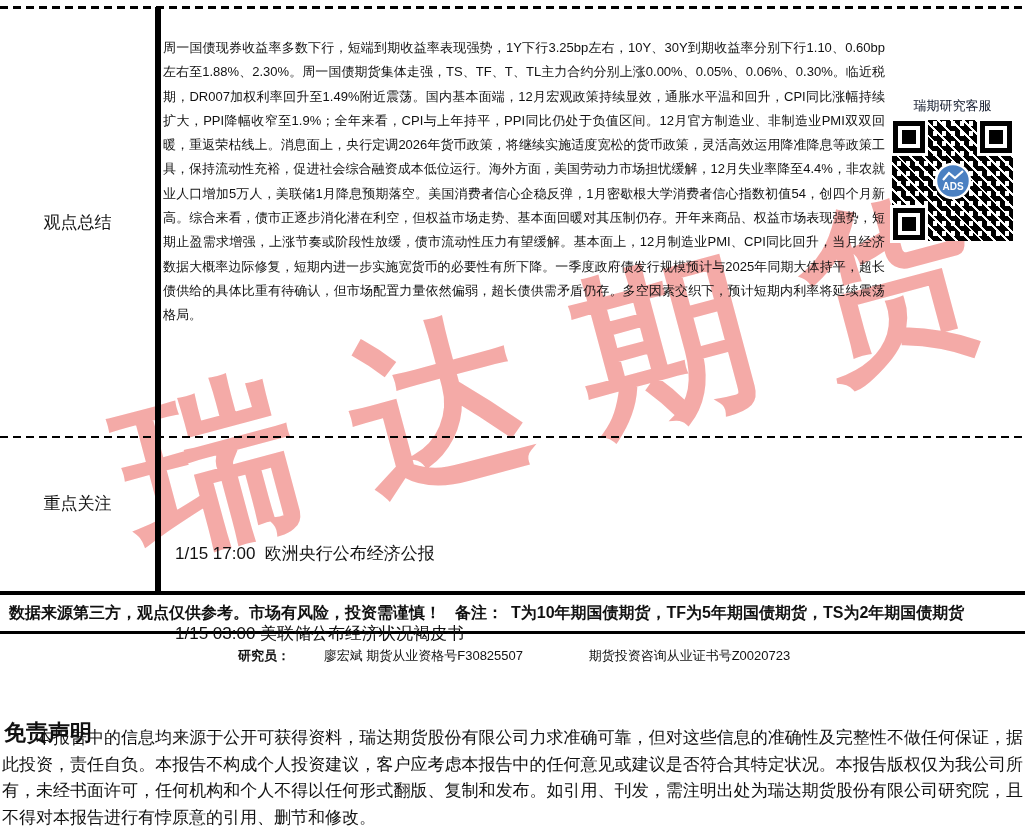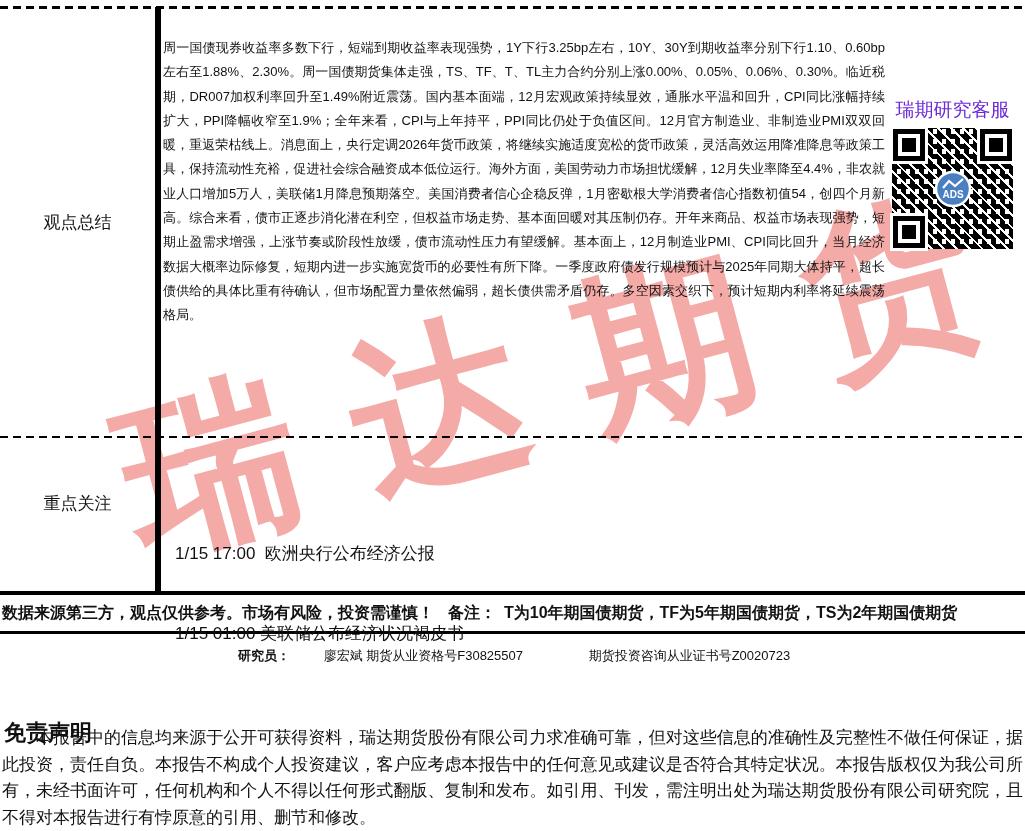--- a/index.html
+++ b/index.html
@@ -24,35 +24,35 @@
   .cell-label{position:absolute;left:0;width:155px;text-align:center;font-size:17px;z-index:1;}
   #summary-label{top:211px;}
   #focus-label{top:492px;}
   #summary-text{position:absolute;left:163px;top:36px;width:722px;font-size:13px;
     line-height:24.3px;text-align:justify;z-index:1;}
   #focus-list{position:absolute;left:163px;top:488px;font-size:17px;line-height:26.5px;
     white-space:pre-wrap;z-index:1;margin-left:12px;}
 
   
   #qr-block{position:absolute;left:889px;top:97px;width:127px;z-index:2;text-align:center;}
-  #qr-caption{font-size:19px;color:#6d28d9;margin-bottom:5px;}
+  #qr-caption{font-size:13px;color:#0f172a;margin-bottom:5px;}
   #qr-img{position:relative;width:121px;height:121px;margin:0 auto;background-color:#fff;
     background-image:
       repeating-linear-gradient(45deg,#fff 0 2px,transparent 2px 9px),
       repeating-linear-gradient(0deg,#000 0 5px,transparent 5px 10px),
       repeating-linear-gradient(90deg,#000 0 5px,transparent 5px 9px);}
   .finder{position:absolute;width:22px;height:22px;border:5px solid #000;background:#fff;box-shadow:0 0 0 3px #fff;}
   .finder::after{content:"";position:absolute;left:4px;top:4px;width:14px;height:14px;background:#000;}
   #finder-tl{left:1px;top:1px;}
   #finder-tr{right:1px;top:1px;}
   #finder-bl{left:1px;bottom:1px;}
   #qr-logo{position:absolute;left:50%;top:50%;transform:translate(-50%,-50%);}
 
   
-  #note-line{position:absolute;left:2px;top:603px;font-size:16px;font-weight:bold;white-space:nowrap;z-index:1;}
+  #note-line{position:absolute;left:9px;top:603px;font-size:16px;font-weight:bold;white-space:nowrap;z-index:1;}
   #note-line .sep{display:inline-block;width:14px;}
   #note-line .sep2{display:inline-block;width:8px;}
   #researcher-line{position:absolute;left:238px;top:647px;font-size:13px;white-space:nowrap;z-index:1;}
   #researcher-label{font-weight:bold;}
   #researcher-info{margin-left:30px;}
   #advisor-cert{margin-left:62px;}
 
   
   #disclaimer-title{position:absolute;left:4px;top:718px;font-size:22px;font-weight:bold;z-index:1;}
   #disclaimer-body{position:absolute;left:2px;top:725px;width:1021px;font-size:17px;
@@ -83,21 +83,21 @@
         <circle cx="19" cy="19" r="17" fill="#4a80c2" stroke="#fff" stroke-width="2.5"></circle>
         <polyline points="9,18 15,11 21,16 29,9" fill="none" stroke="#fff" stroke-width="2.2"></polyline>
         <text x="19" y="28" text-anchor="middle" font-size="10" font-weight="bold" fill="#fff">ADS</text>
       </svg>
     </div>
   </div>
 
   <div id="focus-label" class="cell-label">重点关注</div>
   <div id="focus-list">
     <div class="focus-item">1/15 17:00  欧洲央行公布经济公报</div>
-    <div class="focus-item">1/15 01:00 美联储公布经济状况褐皮书</div>
+    <div class="focus-item">1/15 03:00 美联储公布经济状况褐皮书</div>
   </div>
 
   <div id="note-line">
     <span>数据来源第三方，观点仅供参考。市场有风险，投资需谨慎！</span><span class="sep"></span><span>备注：</span><span class="sep2"></span><span>T为10年期国债期货，TF为5年期国债期货，TS为2年期国债期货</span>
   </div>
   <div id="researcher-top-line" class="solid-line"></div>
   <div id="researcher-line">
     <span id="researcher-label">研究员：</span>
     <span id="researcher-info">廖宏斌 期货从业资格号F30825507</span>
     <span id="advisor-cert">期货投资咨询从业证书号Z0020723</span>

